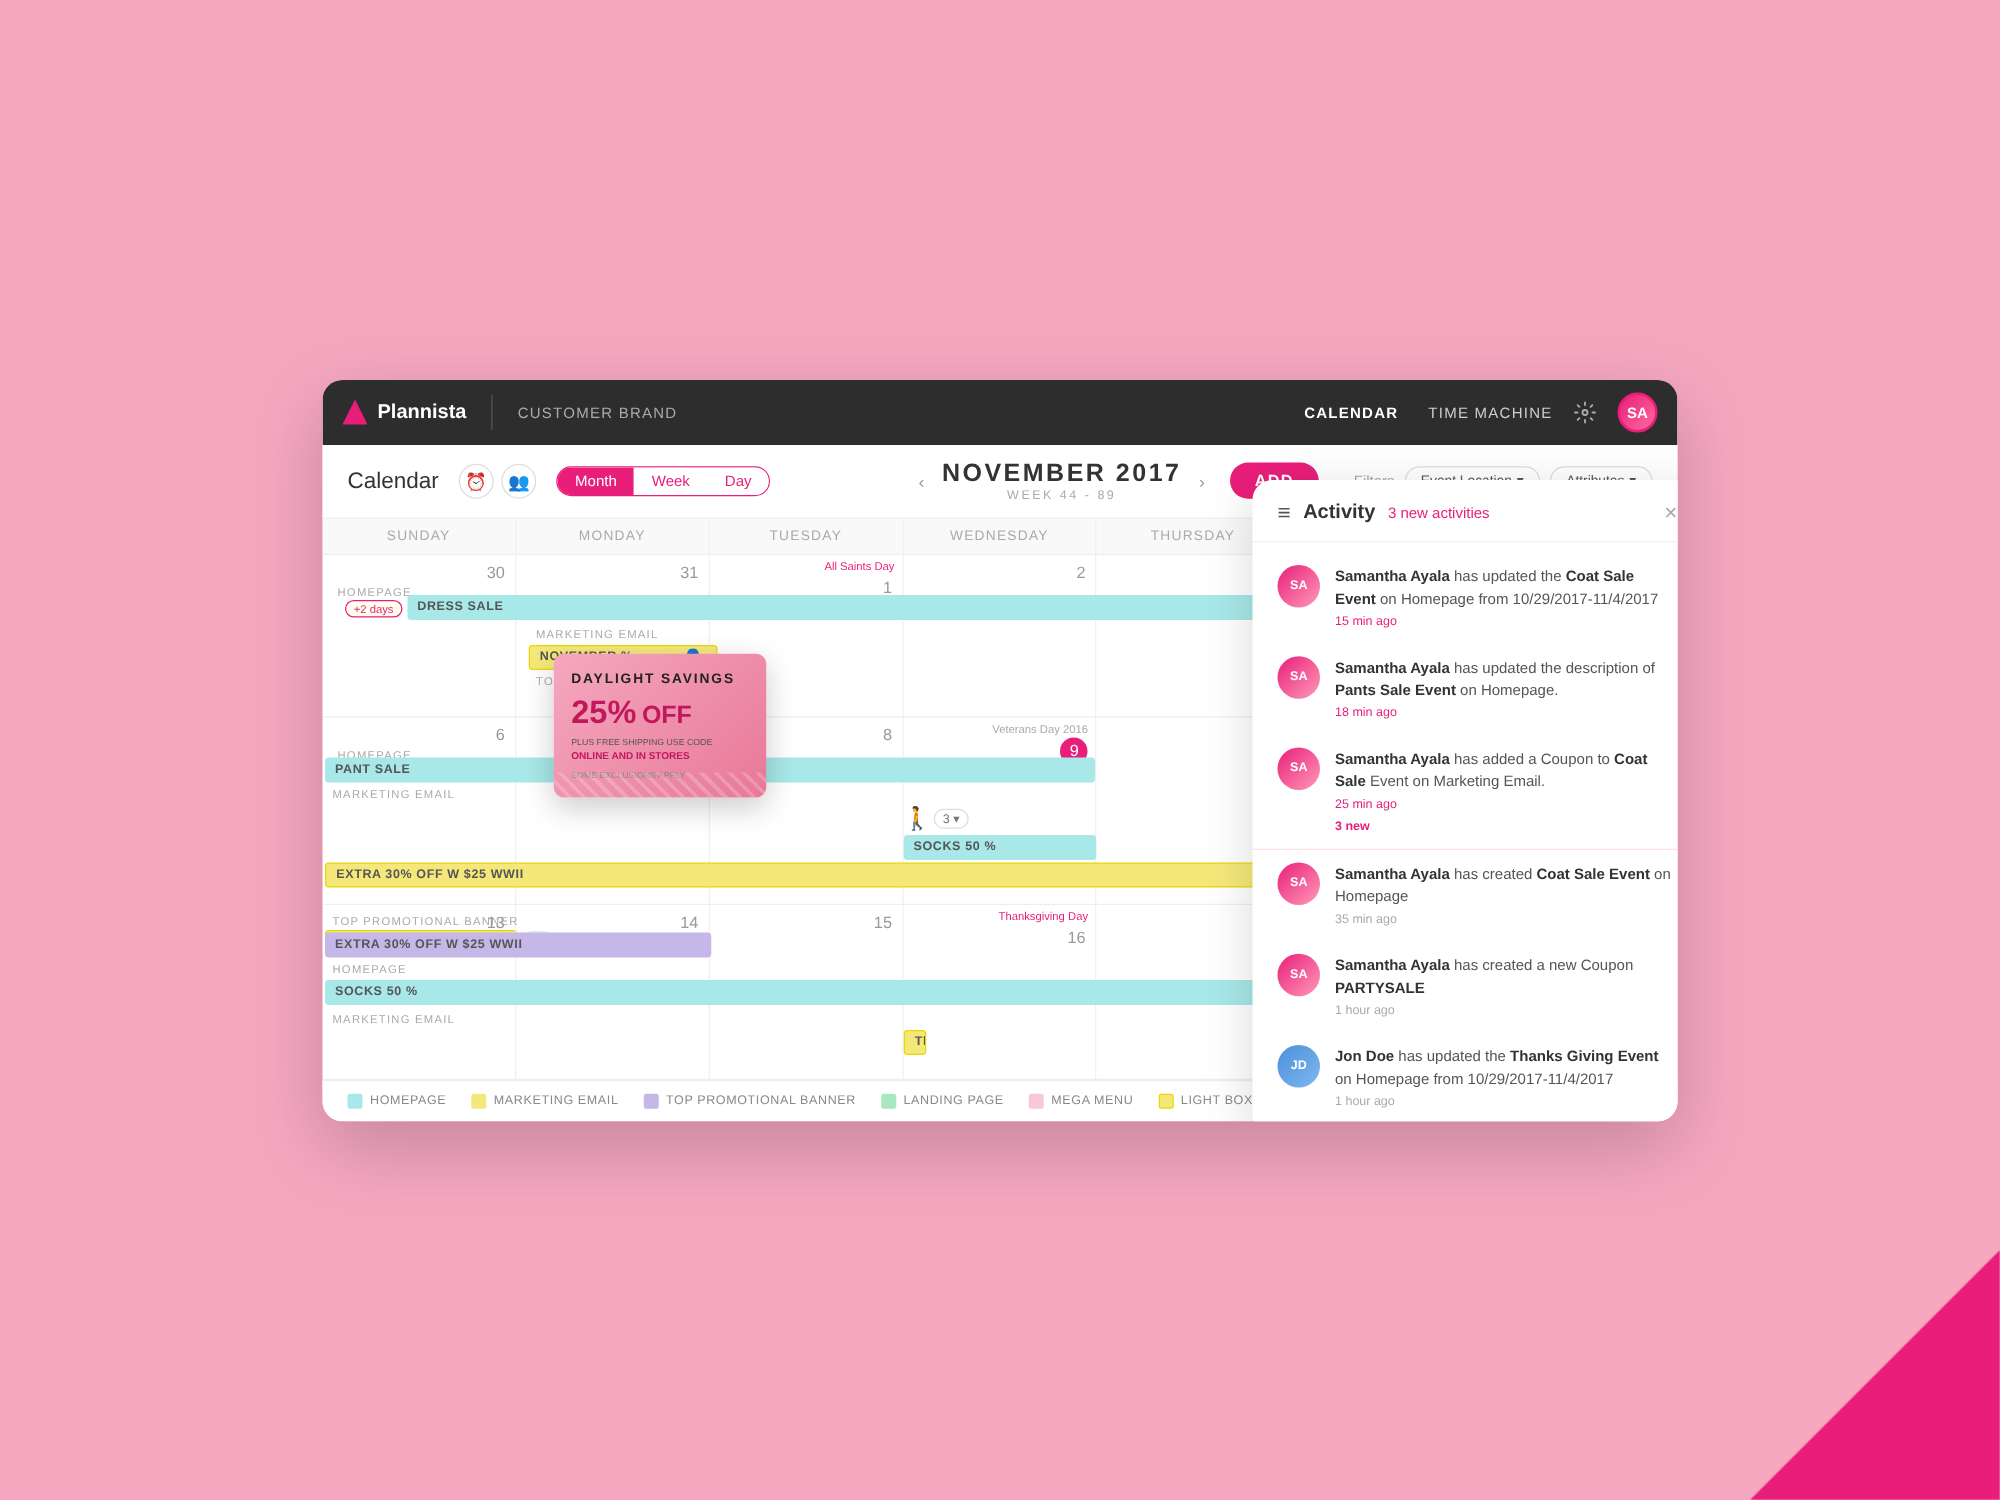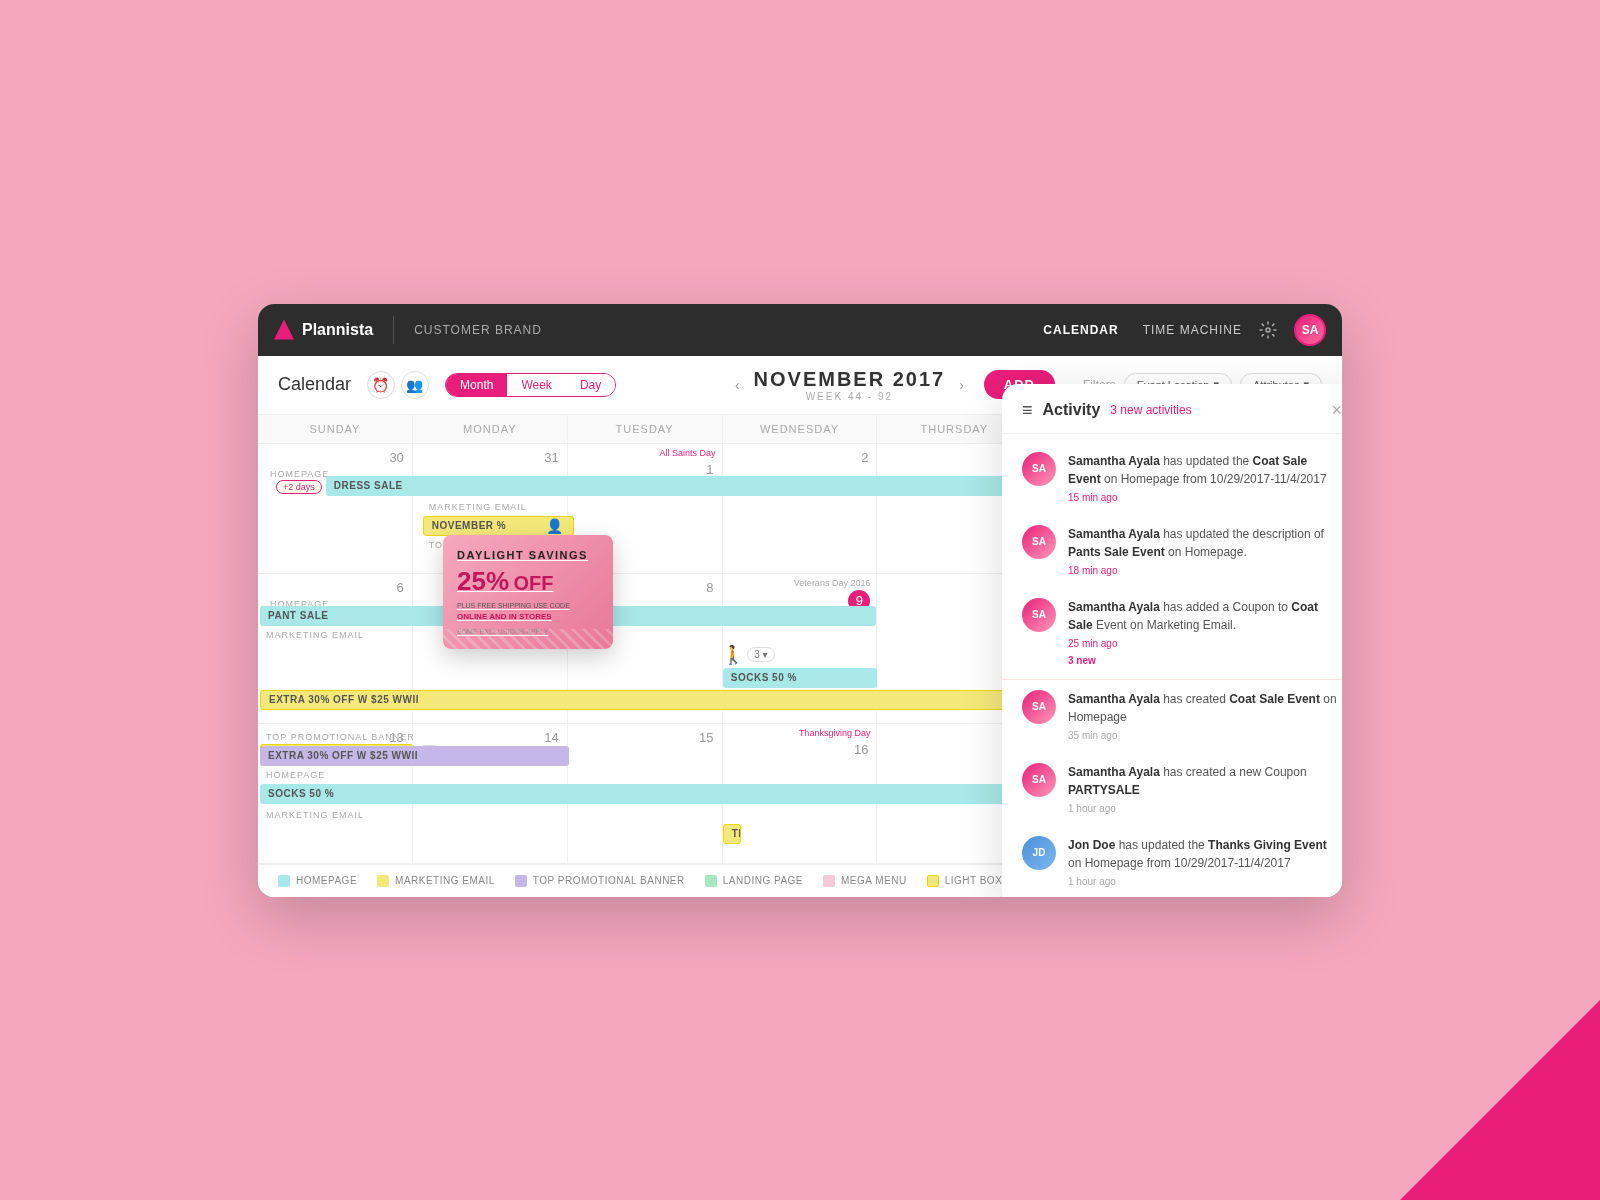--- a/index.html
+++ b/index.html
@@ -264,29 +264,28 @@
 
     .bar-cyan { background: #a8e8e8; color: #555; }
     .bar-yellow { background: #f5e87a; color: #555; border: 1px solid #e8d800; }
     .bar-purple { background: #c5b8e8; color: #555; }
     .bar-pink { background: #f8c8d8; color: #555; }
 
     
     .popup-card {
       position: absolute;
       left: 185px;
-      top: 120px;
+      top: 108px;
       width: 170px;
       background: linear-gradient(135deg, #f5a8c0, #e87898);
       border-radius: 8px;
       padding: 14px;
       z-index: 100;
       box-shadow: 0 8px 24px rgba(0,0,0,0.2);
       color: #fff;
-      text-decoration: underline;
     }
     .popup-title {
       font-size: 11px;
       font-weight: 800;
       letter-spacing: 1.5px;
       text-transform: uppercase;
       color: #222;
     }
     .popup-discount {
       font-size: 26px;
@@ -504,21 +503,21 @@
     <div class="view-tabs">
       <div class="view-tab active">Month</div>
       <div class="view-tab">Week</div>
       <div class="view-tab">Day</div>
     </div>
     <div class="cal-spacer"></div>
     <div class="month-nav">
       <span class="nav-arrow">‹</span>
       <div class="month-label">
         <div class="month-name">NOVEMBER 2017</div>
-        <div class="week-range">WEEK 44 - 92</div>
+        <div class="week-range">WEEK 44 - 89</div>
       </div>
       <span class="nav-arrow">›</span>
     </div>
     <button class="add-btn">ADD</button>
     <div class="filters-section">
       <span class="filters-label">Filters</span>
       <div class="filter-dropdown">
         <span>Event Location</span> ▾
       </div>
       <div class="filter-dropdown">

